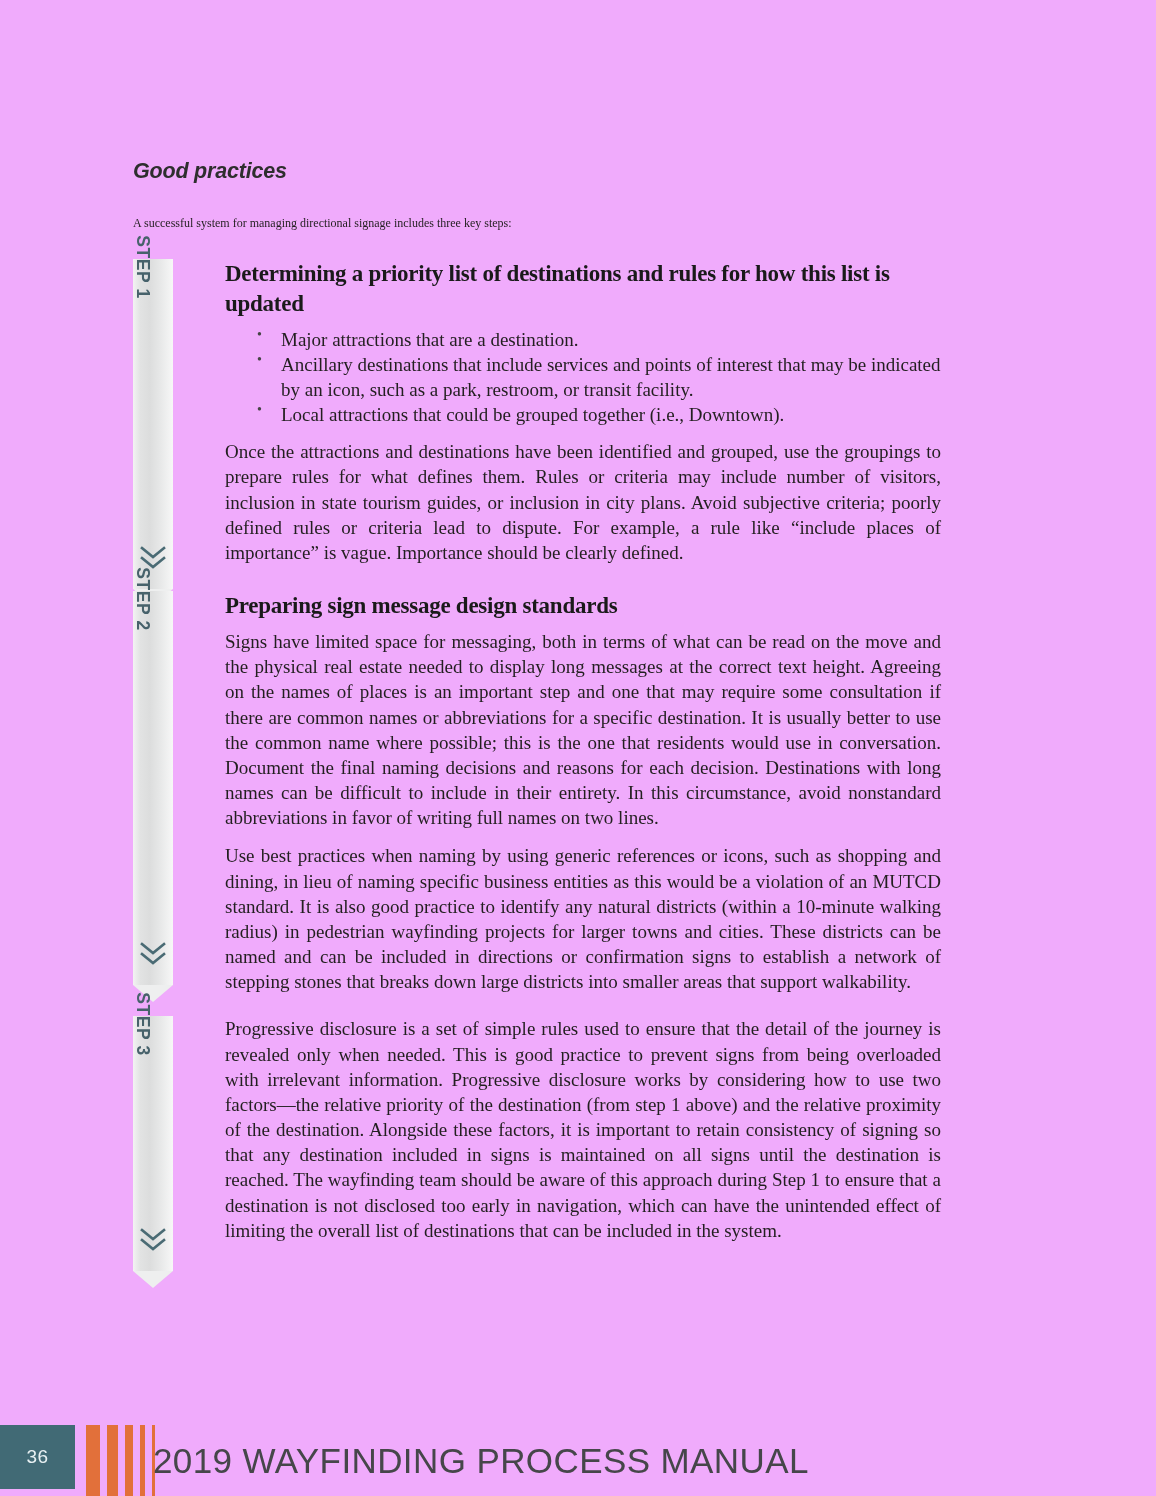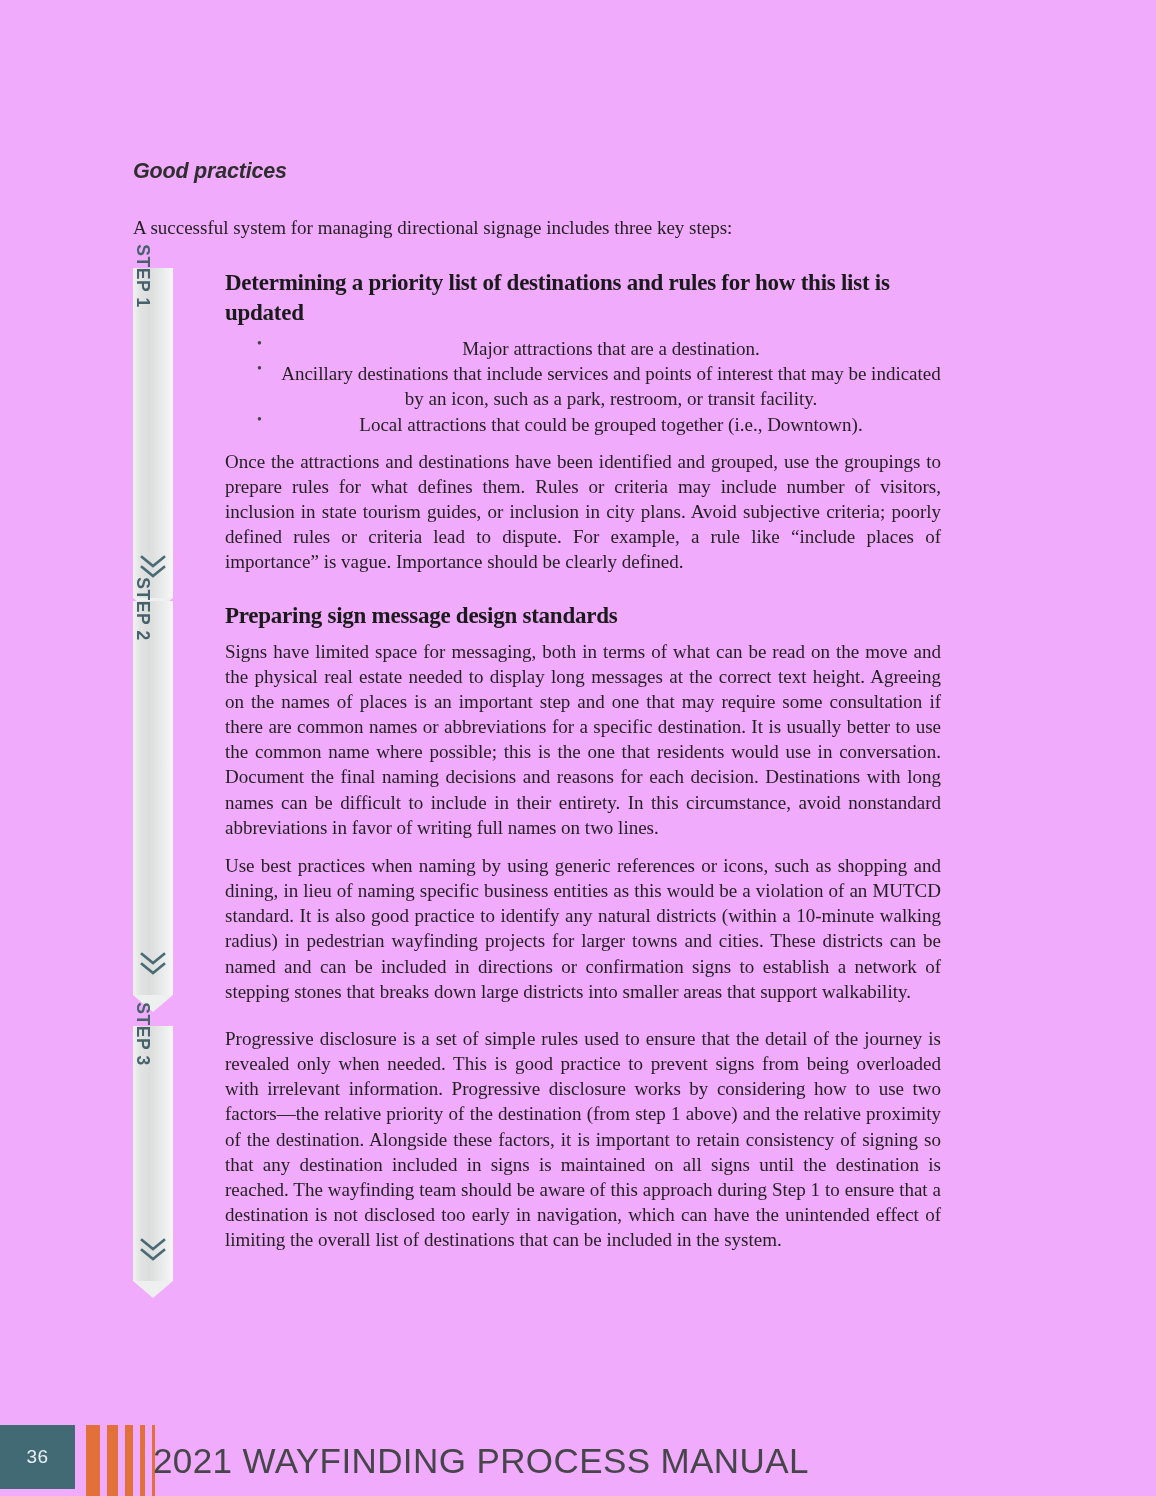--- a/index.html
+++ b/index.html
@@ -35,21 +35,21 @@
     font-weight: bold;
     font-style: italic;
     font-size: 21.5px;
     color: #2e2e2e;
     letter-spacing: -0.2px;
     margin: 0 0 31px 0;
     line-height: 1.1;
   }
 
   .intro {
-    font-size: 19px;
+    font-size: 12px;
     color: #231f20;
     line-height: 1.35;
     margin: 0 0 28px 0;
   }
 
   
   .steps {
     position: relative;
   }
 
@@ -81,21 +81,20 @@
     text-justify: inter-word;
     margin: 0 0 13px 0;
     hyphens: none;
   }
   .step-para:last-child { margin-bottom: 0; }
 
   .bullets {
     list-style: none;
     margin: 0 0 12px 0;
     padding: 0 0 0 28px;
-    text-align: center;
   }
   .bullets li {
     position: relative;
     font-size: 19px;
     color: #231f20;
     line-height: 1.325;
     padding-left: 28px;
     margin: 0;
   }
   .bullets li::before {
@@ -288,16 +287,16 @@
     <div class="page-num-block">
       <span class="page-num">36</span>
     </div>
     <div class="bars">
       <span style="width:14px;"></span>
       <span style="width:11px;"></span>
       <span style="width:8px;"></span>
       <span style="width:5px;"></span>
       <span style="width:3px;"></span>
     </div>
-    <div class="footer-title">2021 WAYFINDING PROCESS MANUAL</div>
+    <div class="footer-title">2019 WAYFINDING PROCESS MANUAL</div>
   </div>
 
 </div>
 
 </body></html>

